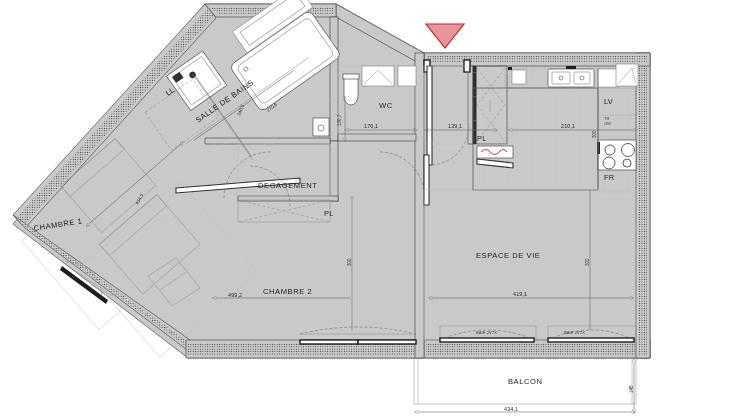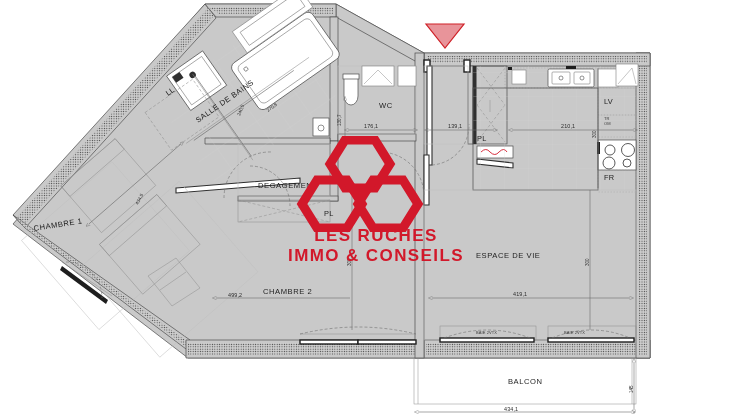--- a/index.html
+++ b/index.html
@@ -393,25 +393,14 @@
       <text class="lbl lbl-dim-sm" transform="translate(589,266) rotate(-90)">300</text>
       <text class="lbl lbl-dim" x="504" y="411">434,1</text>
       <text class="lbl lbl-dim-sm" transform="translate(633,393) rotate(-90)">145</text>
     </g>
 
     <g>
       <polygon class="entry-marker" points="426,24 464,24 445,48"></polygon>
     </g>
   </svg>
 
-  <div id="watermark">
-    <svg class="wm-hex" viewBox="0 0 186 96">
-      <g fill="none" stroke="#d2182a" stroke-width="9" stroke-linejoin="miter">
-        <polygon points="62,4 92,4 107,28 92,52 62,52 47,28"></polygon>
-        <polygon points="34,44 64,44 79,68 64,92 34,92 19,68"></polygon>
-        <polygon points="90,44 120,44 135,68 120,92 90,92 75,68"></polygon>
-      </g>
-    </svg>
-    <div class="wm-text" id="wm-line1">LES RUCHES</div>
-    <div class="wm-text" id="wm-line2">IMMO &amp; CONSEILS</div>
-  </div>
 
 </div>
 
 </body></html>

